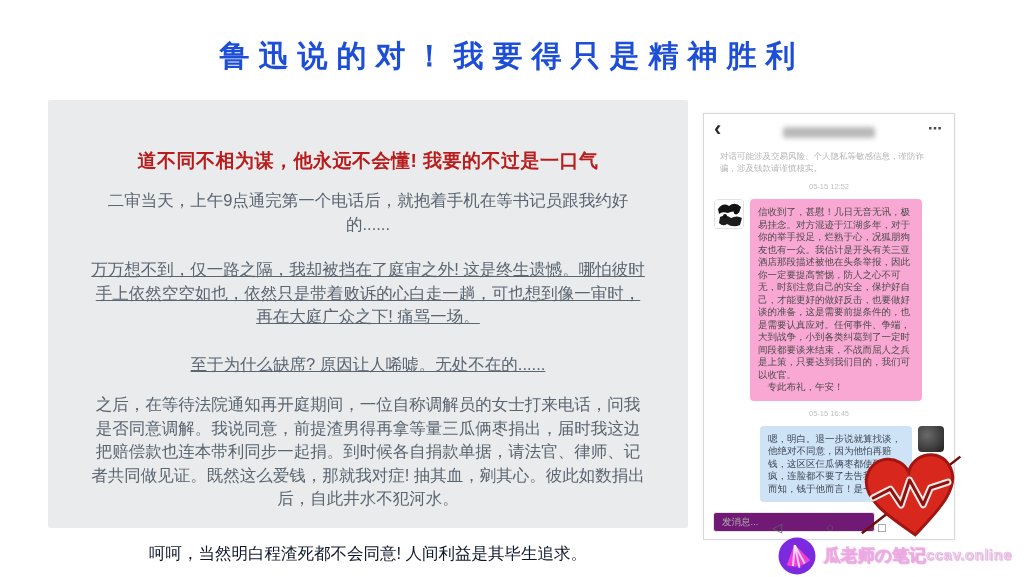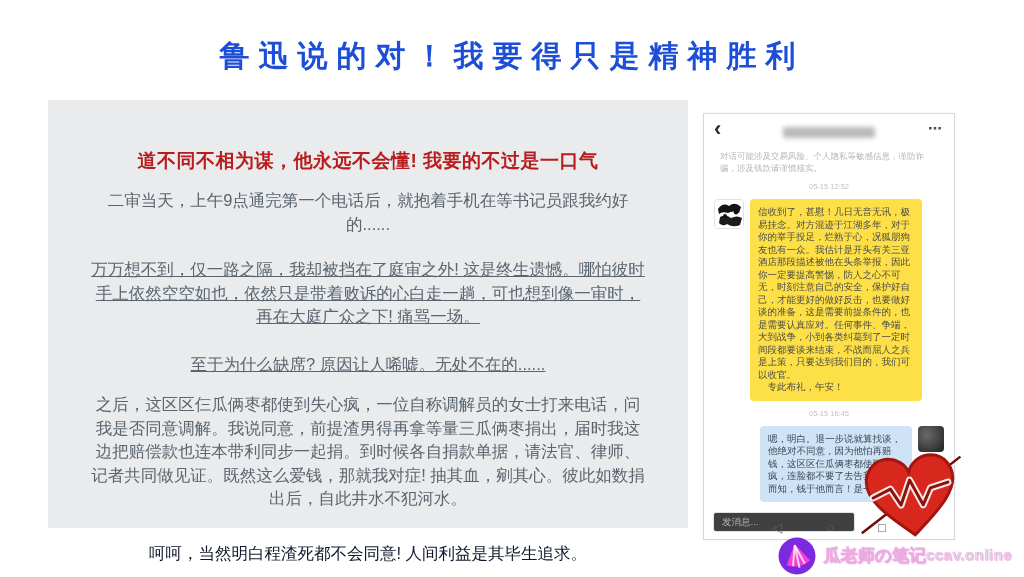--- a/index.html
+++ b/index.html
@@ -70,25 +70,25 @@
   .avatar { flex:0 0 auto; border-radius:4px; overflow:hidden; }
   .avatar.received-avatar { width:30px; height:30px; border:1px solid #e2e2e2; background:#fff; }
   .avatar.sent-avatar {
     width:26px; height:26px;
     background:radial-gradient(circle at 35% 35%, #6a6a6a, #1f1f1f);
   }
   .bubble {
     border-radius:4px; padding:7px 8px; font-size:9.5px; line-height:12.5px;
     color:#4a4a4a; text-align:left; white-space:pre-line;
   }
-  .bubble.received-bubble { background:#fde047; width:172px; }
+  .bubble.received-bubble { background:#f9a8d4; width:172px; }
   .bubble.sent-bubble { background:#cfe3f6; max-width:152px; color:#3c4654; }
   .input-bar {
-    margin:10px 0 0 9px; width:142px; height:20px;
-    background:#404040; border:1px solid #e3e3e3; border-radius:3px;
+    margin:10px 0 0 9px; width:162px; height:20px;
+    background:#701a75; border:1px solid #e3e3e3; border-radius:3px;
     font-size:9.5px; color:#b0b0b0; line-height:18px; padding-left:8px;
     text-align:left;
   }
   .android-nav {
     position:absolute; bottom:4px; left:0; width:100%;
     display:flex; justify-content:center; gap:44px;
     color:#5f6368; font-size:13px;
   }
   .android-nav span { line-height:14px; }
 
@@ -122,21 +122,21 @@
 
 <div class="canvas">
 
   <div class="page-title">鲁迅说的对！我要得只是精神胜利</div>
 
   <div class="card">
     <h2>道不同不相为谋，他永远不会懂! 我要的不过是一口气</h2>
     <p class="p1">二审当天，上午9点通完第一个电话后，就抱着手机在等书记员跟我约好的......</p>
     <p class="p2">万万想不到，仅一路之隔，我却被挡在了庭审之外! 这是终生遗憾。哪怕彼时手上依然空空如也，依然只是带着败诉的心白走一趟，可也想到像一审时，再在大庭广众之下! 痛骂一场。</p>
     <p class="p3">至于为什么缺席? 原因让人唏嘘。无处不在的......</p>
-    <p class="p4">之后，这区区仨瓜俩枣都使到失心疯，一位自称调解员的女士打来电话，问我是否同意调解。我说同意，前提渣男得再拿等量三瓜俩枣捐出，届时我这边把赔偿款也连本带利同步一起捐。到时候各自捐款单据，请法官、律师、记者共同做见证。既然这么爱钱，那就我对症! 抽其血，剜其心。彼此如数捐出后，自此井水不犯河水。</p>
+    <p class="p4">之后，在等待法院通知再开庭期间，一位自称调解员的女士打来电话，问我是否同意调解。我说同意，前提渣男得再拿等量三瓜俩枣捐出，届时我这边把赔偿款也连本带利同步一起捐。到时候各自捐款单据，请法官、律师、记者共同做见证。既然这么爱钱，那就我对症! 抽其血，剜其心。彼此如数捐出后，自此井水不犯河水。</p>
   </div>
 
   <div class="footer-caption">呵呵，当然明白程渣死都不会同意! 人间利益是其毕生追求。</div>
 
   <div class="phone">
     <div class="phone-header">
       <span class="back-icon">‹</span>
       <span class="contact-name"></span>
       <span class="more-icon">⋯</span>
     </div>

